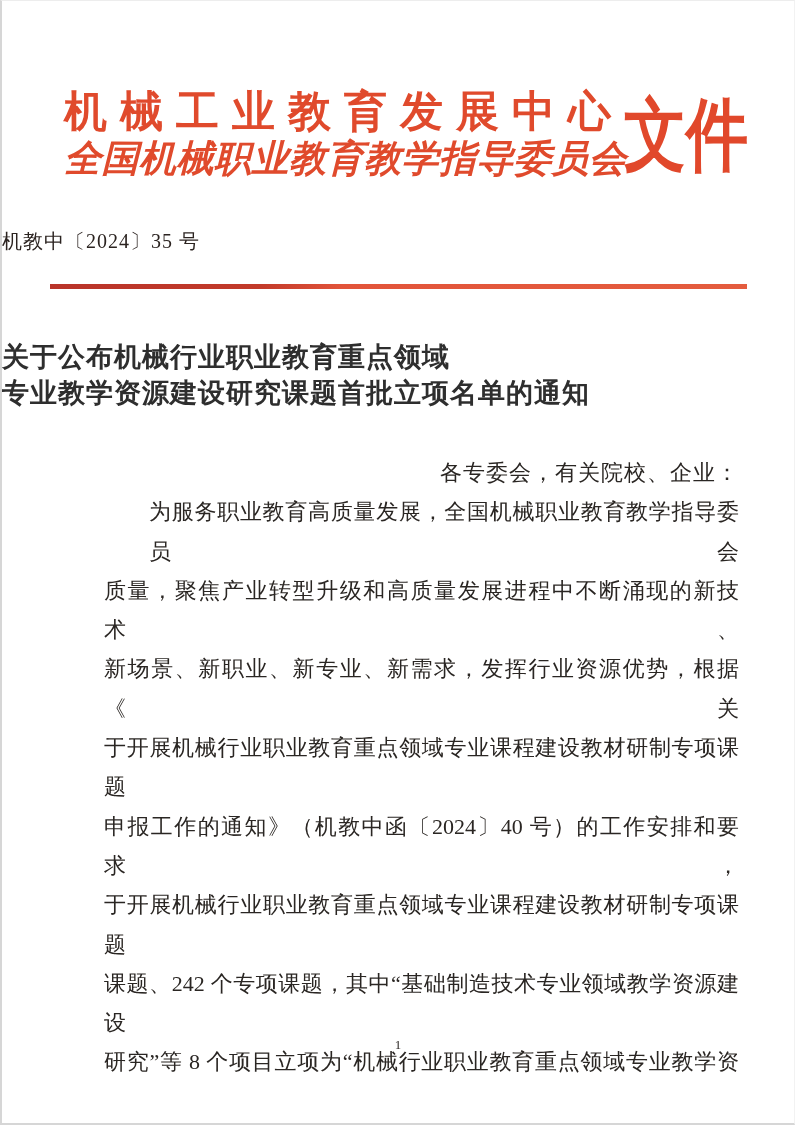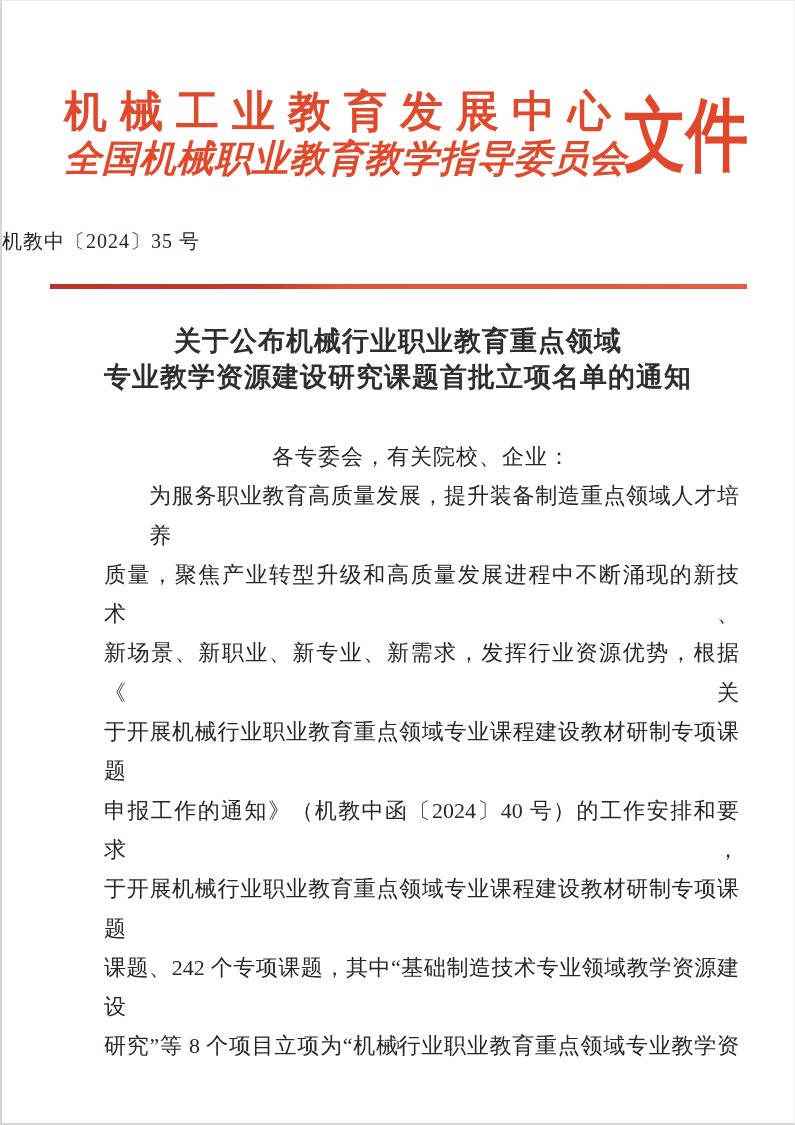--- a/index.html
+++ b/index.html
@@ -71,40 +71,39 @@
   
   .red-rule {
     height: 5px;
     margin: 30px 47px 0 48px;
     background: linear-gradient(90deg,
       #b9342a 0%, #c23a2a 30%, #e2543a 42%, #e45c3e 100%);
   }
 
   
   .title {
-    margin-top: 34px;
-    text-align: center;
+    margin-top: 50px;
     font-family: "Liberation Sans", "DejaVu Sans", sans-serif;
     font-weight: 700;
     font-size: 27px;
     line-height: 36px;
     color: #2e2e2e;
     letter-spacing: 1px;
   }
 
   
   .body-text {
     margin: 42px 55px 0 102px;
     font-size: 22px;
     line-height: 39.3px;
     color: #2a2623;
     font-kerning: none;
   }
   .salutation {
-    text-align: center;
+    text-align: right;
     letter-spacing: 1px;
   }
   .bline {
     text-align: justify;
     text-align-last: justify;
   }
   .bline.indent {
     padding-left: 45px;
   }
 
@@ -136,21 +135,21 @@
 
   <div class="red-rule"></div>
 
   <div class="title">
     <div>关于公布机械行业职业教育重点领域</div>
     <div>专业教学资源建设研究课题首批立项名单的通知</div>
   </div>
 
   <div class="body-text">
     <div class="salutation">各专委会，有关院校、企业：</div>
-    <div class="bline indent">为服务职业教育高质量发展，提升装备制造重点领域人才培养</div>
+    <div class="bline indent">为服务职业教育高质量发展，全国机械职业教育教学指导委员会</div>
     <div class="bline">质量，聚焦产业转型升级和高质量发展进程中不断涌现的新技术、</div>
     <div class="bline">新场景、新职业、新专业、新需求，发挥行业资源优势，根据《关</div>
     <div class="bline">于开展机械行业职业教育重点领域专业课程建设教材研制专项课题</div>
     <div class="bline">申报工作的通知》（机教中函〔2024〕40 号）的工作安排和要求，</div>
     <div class="bline">于开展机械行业职业教育重点领域专业课程建设教材研制专项课题</div>
     <div class="bline">课题、242 个专项课题，其中“基础制造技术专业领域教学资源建设</div>
     <div class="bline">研究”等 8 个项目立项为“机械行业职业教育重点领域专业教学资</div>
 
   </div>
 

